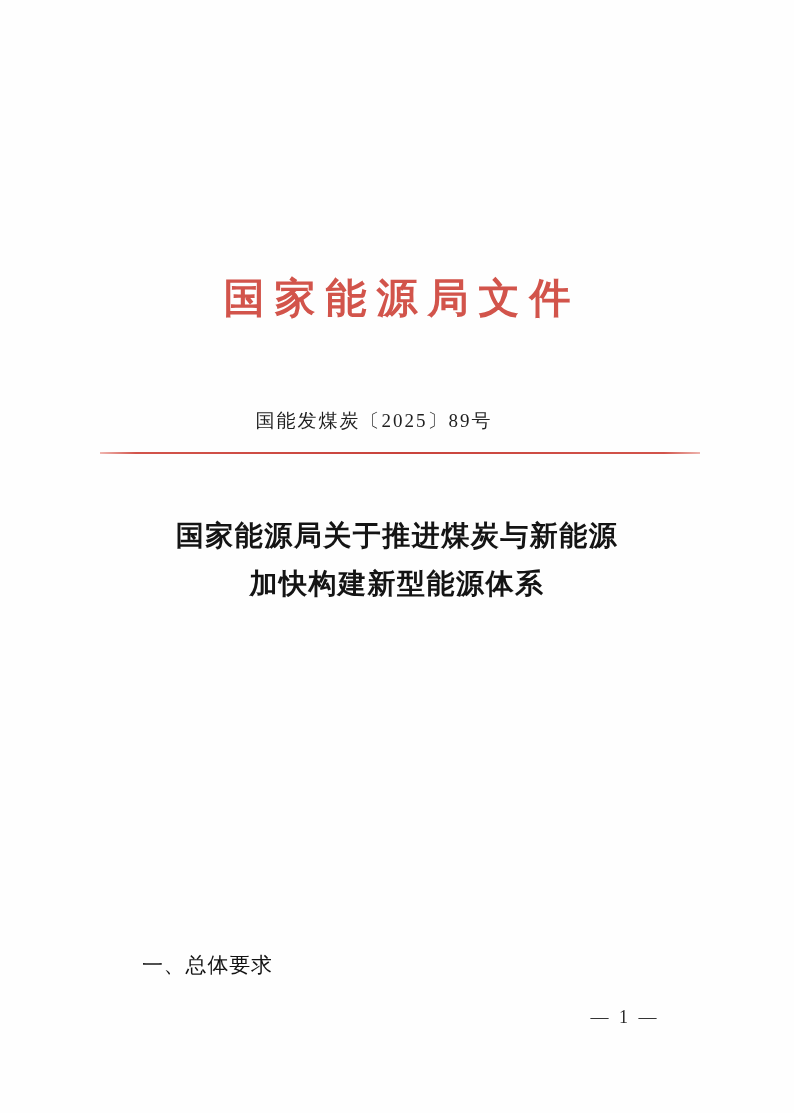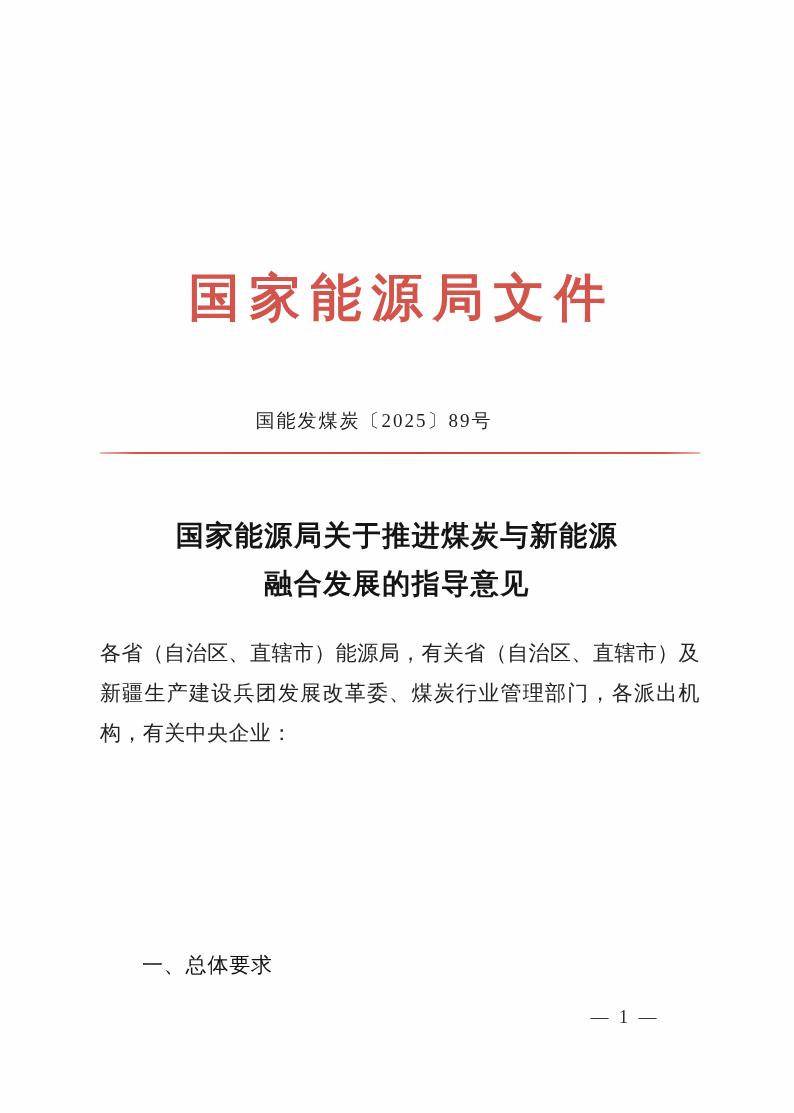--- a/index.html
+++ b/index.html
@@ -23,21 +23,21 @@
     background: #fefefe;
   }
 
   
   .masthead {
     position: absolute;
     top: 266px;
     left: 0;
     width: 794px;
     text-align: center;
-    font-size: 51px;
+    font-size: 41px;
     line-height: 64px;
     font-weight: 700;
     letter-spacing: 10px;
     text-indent: 10px;
     color: #d2544b;
     font-family: "Liberation Serif", "DejaVu Serif", serif;
     white-space: nowrap;
   }
 
   
@@ -144,25 +144,24 @@
 <div class="page">
 
   <div class="masthead">国家能源局文件</div>
 
   <div class="docnum">国能发煤炭〔2025〕89号</div>
 
   <div class="red-rule"></div>
 
   <div class="doc-title">
     <span class="tline">国家能源局关于推进煤炭与新能源</span>
-    <span class="tline">融合发展的指导意见</span>
+    <span class="tline">加快构建新型能源体系</span>
   </div>
 
   <div class="body-block">
-    <p>各省（自治区、直辖市）能源局，有关省（自治区、直辖市）及新疆生产建设兵团发展改革委、煤炭行业管理部门，各派出机构，有关中央企业：</p>
   </div>
 
   <div class="section-heading">一、总体要求</div>
 
   <div class="page-number">
     <span class="pn-inner">— 1 —</span>
   </div>
 
 </div>
 

